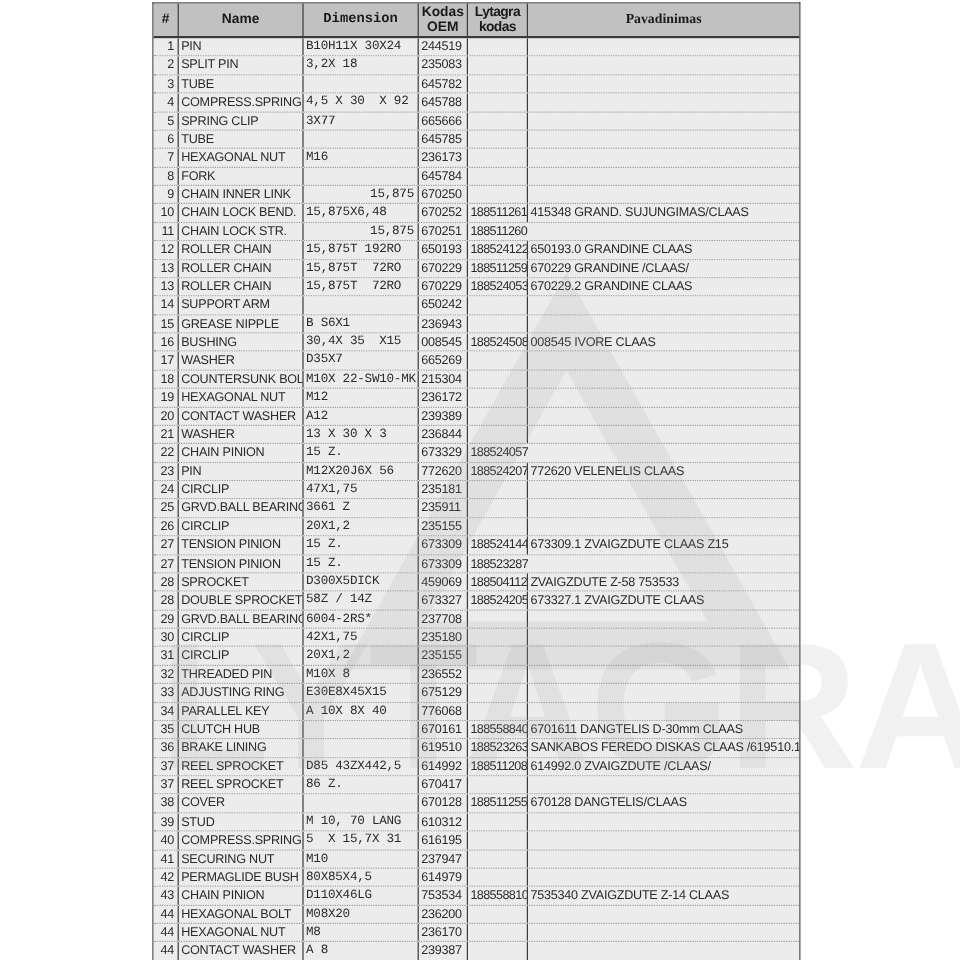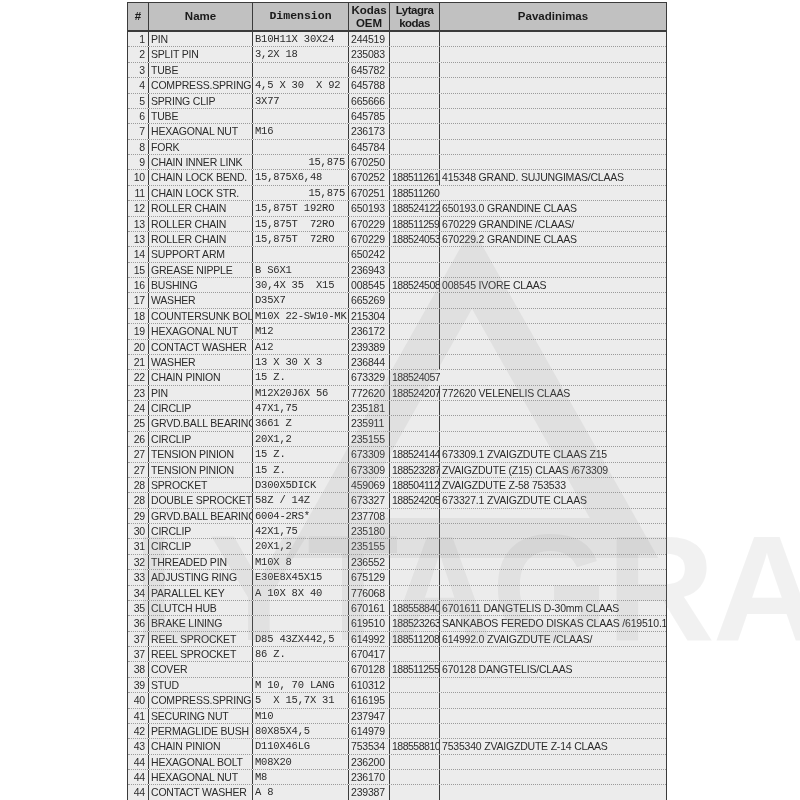--- a/index.html
+++ b/index.html
@@ -33,21 +33,21 @@
     font-weight: bold;
     color: var(--header_text, #1a1a1a);
     line-height: 12.5px;
     display: flex;
     align-items: center;
     justify-content: center;
     text-align: center;
     border-right: 1px solid var(--border_dark, #3b3b3b);
     overflow: hidden;
   }
-  .hc:last-child { border-right: none; }
+  .hc:last-child { border-right: none; font-family: Liberation Serif, serif; }
 
   .tbody { display: block; }
   .tr {
     display: flex;
     height: 15.38px;
     border-bottom: 1px dotted var(--dotted, #9b9b9b);
     background: var(--row_bg, #ececec);
   }
   .td {
     font-size: 10.5px;
@@ -357,21 +357,20 @@
       <div class="td c-lyt">188524144</div>
       <div class="td c-pav">673309.1 ZVAIGZDUTE CLAAS Z15</div>
     </div>
 
     <div class="tr">
       <div class="td c-num">27</div>
       <div class="td c-name">TENSION PINION</div>
       <div class="td c-dim">15 Z.</div>
       <div class="td c-oem">673309</div>
       <div class="td c-lyt">188523287</div>
-      <div class="td c-pav">ZVAIGZDUTE (Z15) CLAAS /673309</div>
     </div>
 
     <div class="tr">
       <div class="td c-num">28</div>
       <div class="td c-name">SPROCKET</div>
       <div class="td c-dim">D300X5DICK</div>
       <div class="td c-oem">459069</div>
       <div class="td c-lyt">188504112</div>
       <div class="td c-pav">ZVAIGZDUTE Z-58 753533</div>
     </div>

